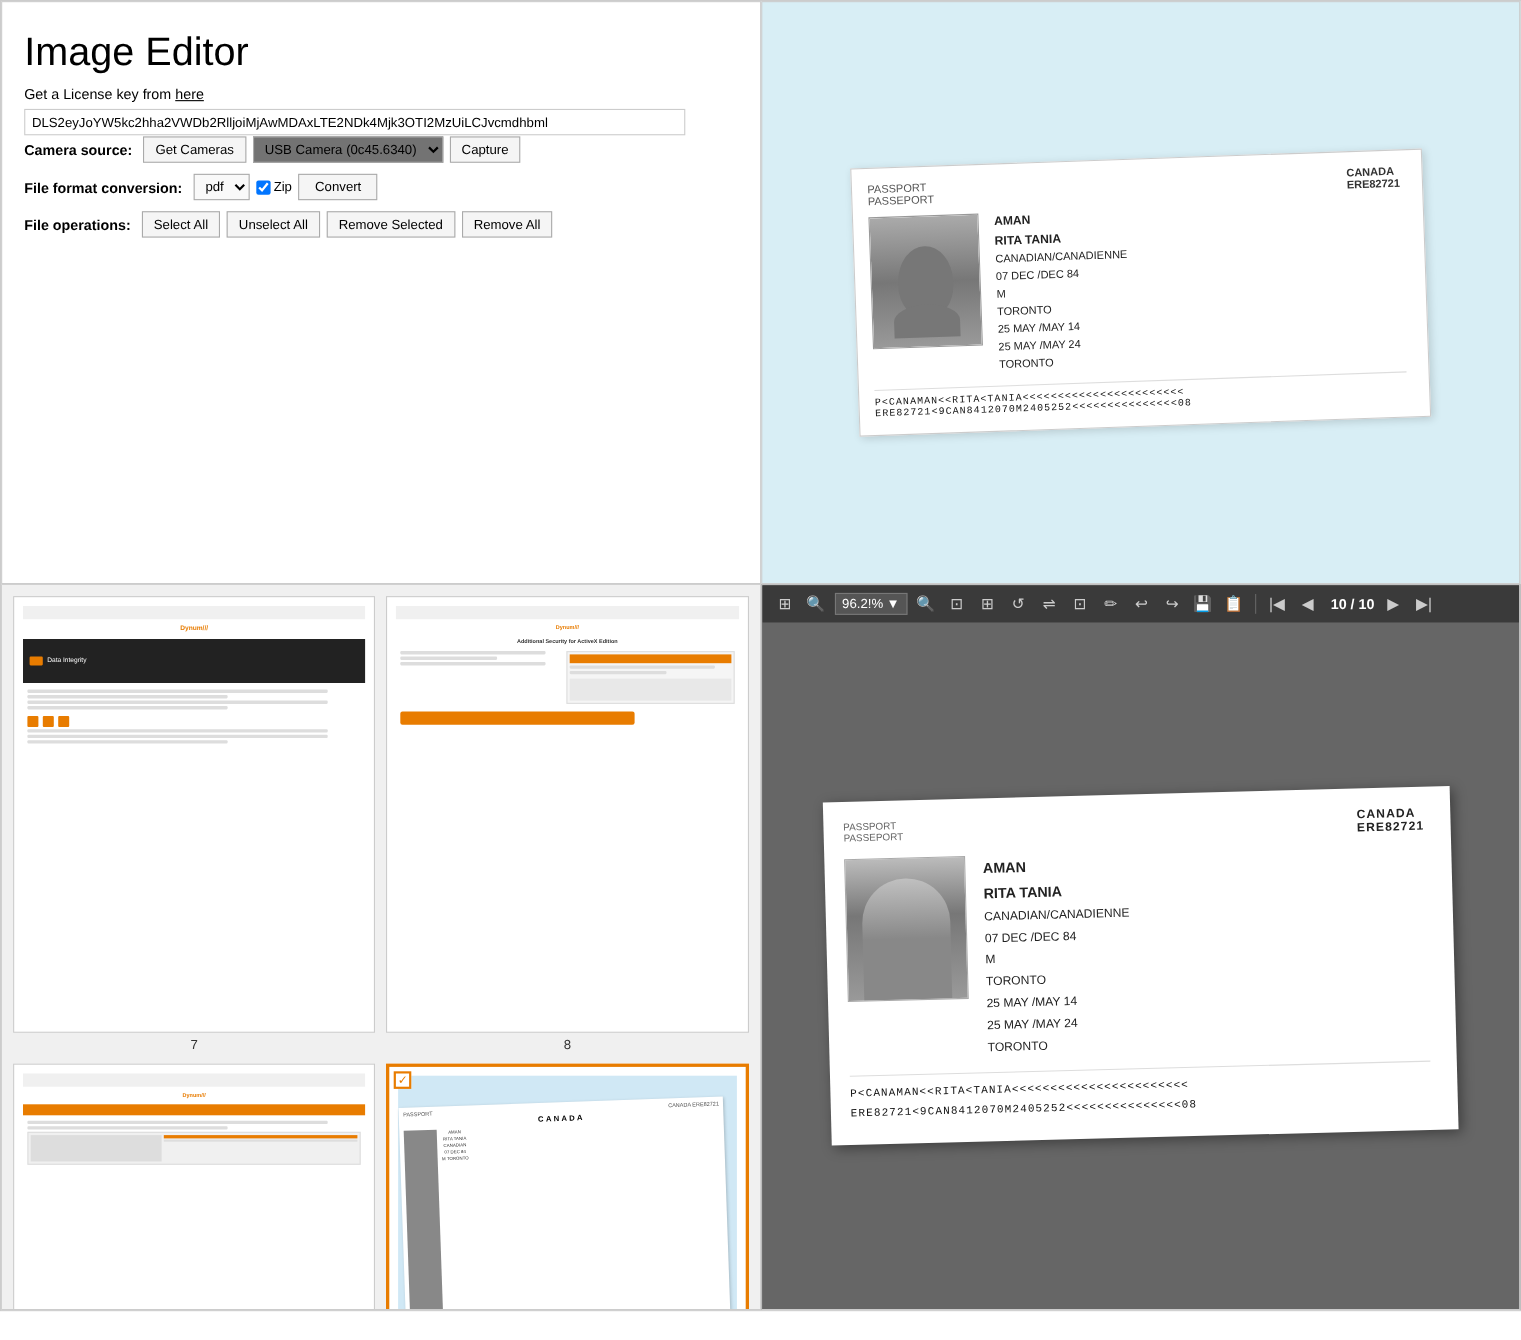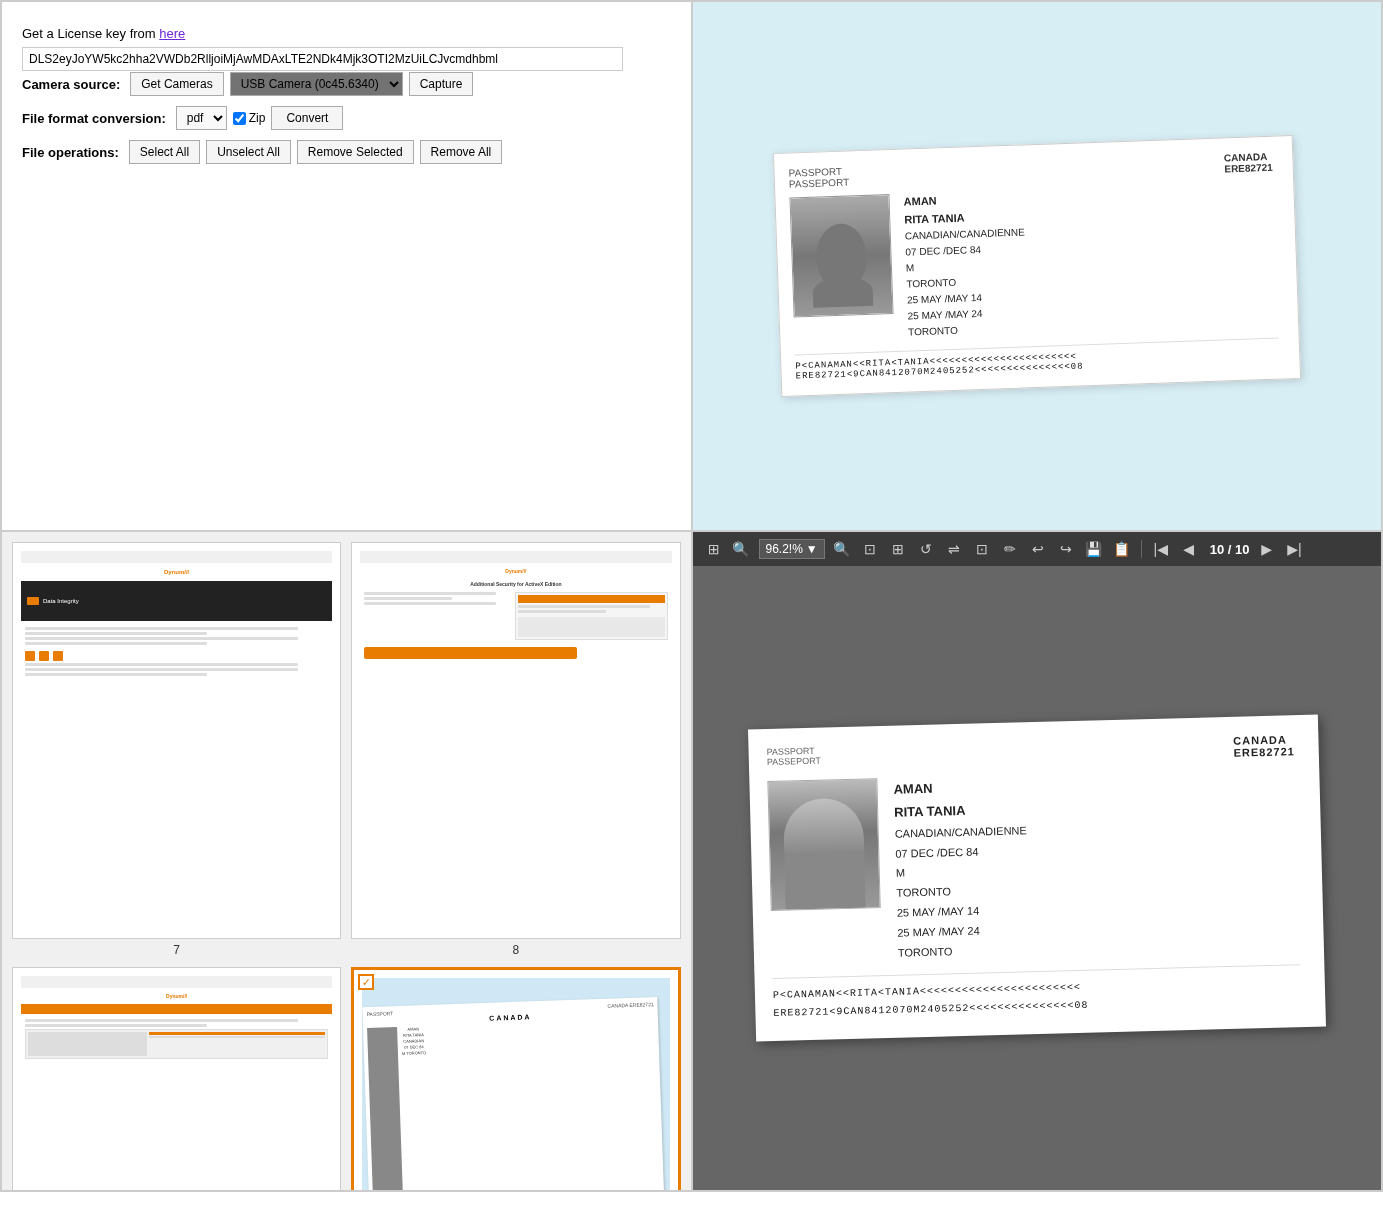--- a/index.html
+++ b/index.html
@@ -31,21 +31,21 @@
     .editor-title {
       font-size: 36px;
       font-weight: normal;
       margin-bottom: 10px;
     }
     .license-row {
       margin-bottom: 6px;
       font-size: 13px;
     }
     .license-row a {
-      color: #6d28d9;
+      color: #000000;
       text-decoration: underline;
     }
     .sdk-key-input {
       width: 601px;
       padding: 4px 6px;
       border: 1px solid #ccc;
       font-size: 12px;
       display: block;
       margin-bottom: 1px;
     }
@@ -543,20 +543,21 @@
       background: #777;
       border-radius: 50% 50% 0 0;
     }
   </style>
 </head>
 <body>
 
 <div class="grid">
 
   <div class="cell editor-panel">
+    <h1 class="editor-title">Image Editor</h1>
 
     <div class="license-row">
       <span>Get a License key from</span>
       <a href="#">here</a>
     </div>
 
     <input type="text" class="sdk-key-input" value="DLS2eyJoYW5kc2hha2VWDb2RlljoiMjAwMDAxLTE2NDk4Mjk3OTI2MzUiLCJvcmdhbml" style="">
 
 
 

